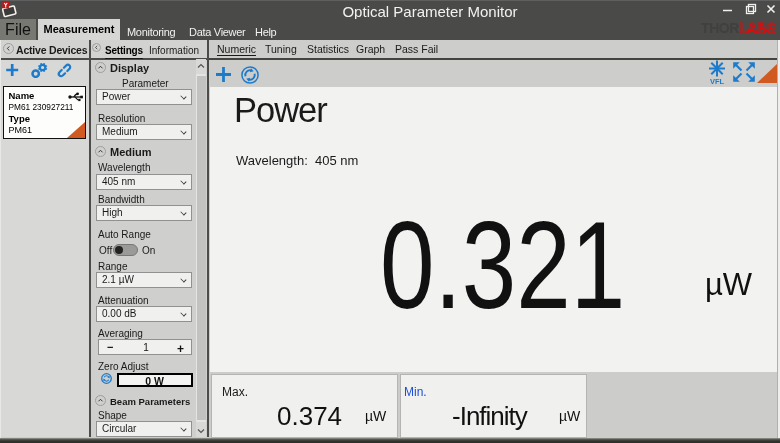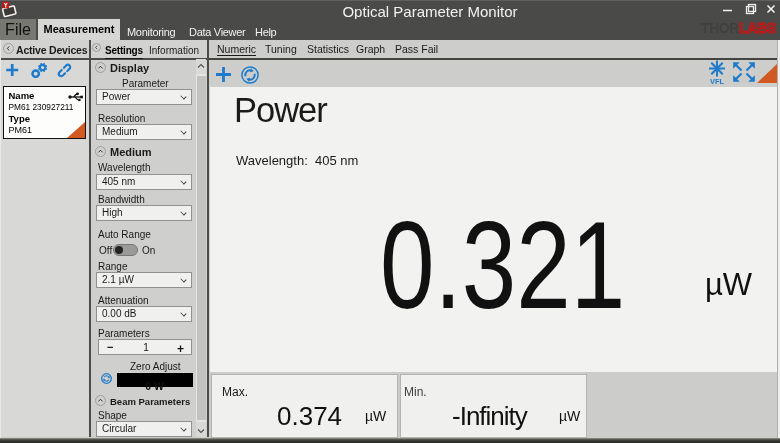--- a/index.html
+++ b/index.html
@@ -144,37 +144,37 @@
 <div class="abs label" style="left:98px; top:229px;">Auto Range</div>
 <div class="abs label" style="left:99px; top:245px;">Off</div>
 <div class="abs" style="left:113px; top:244px; width:25px; height:12px; background:#9a9a98; border:1px solid #777; border-radius:6px;">
   <div class="abs" style="left:1px; top:1px; width:8px; height:8px; background:#222; border-radius:50%;"></div>
 </div>
 <div class="abs label" style="left:142px; top:245px;">On</div>
 <div class="abs label" style="left:98px; top:261px;">Range</div>
 <div class="abs dropdown" style="top:272px;">2.1 µW<span class="arr"></span></div>
 <div class="abs label" style="left:98px; top:295px;">Attenuation</div>
 <div class="abs dropdown" style="top:306px;">0.00 dB<span class="arr"></span></div>
-<div class="abs label" style="left:98px; top:328px;">Parameters</div>
+<div class="abs label" style="left:98px; top:328px;">Averaging</div>
 <div class="abs" style="left:98px; top:339px; width:94px; height:16px; background:#f0f0ef; border:1px solid #919191;">
   <div class="abs" style="left:8px; top:1px; font-size:11px; font-weight:bold; color:#111;">−</div>
   <div class="abs" style="left:0; top:2px; width:94px; text-align:center; font-size:10px; color:#111;">1</div>
   <div class="abs" style="right:7px; top:1.5px; font-size:12px; font-weight:bold; color:#111;">+</div>
 </div>
-<div class="abs label" style="left:98px; top:361px;margin-left:32px;">Zero Adjust</div>
+<div class="abs label" style="left:98px; top:361px;">Zero Adjust</div>
 <svg class="abs" style="left:101px; top:373px;" width="11" height="11" viewBox="0 0 22 22">
   <circle cx="11" cy="11" r="9.6" fill="none" stroke="#1e7bcc" stroke-width="2.6"></circle>
   <g stroke="#1e7bcc" stroke-width="2.2" fill="#1e7bcc">
   <path d="M 6.32 8.30 A 5.4 5.4 0 0 1 15.68 8.30" fill="none"></path>
   <path d="M 15.68 13.70 A 5.4 5.4 0 0 1 6.32 13.70" fill="none"></path>
   <path d="M 17.28 11.07 L 12.92 8.73 L 17.43 6.13 Z" stroke="none"></path>
   <path d="M 4.72 10.93 L 9.08 13.27 L 4.57 15.87 Z" stroke="none"></path>
   </g>
 </svg>
-<div class="abs" style="left:116.5px; top:372.5px; width:76px; height:14px; background:#f4f4f3; border:7px solid #000000; text-align:center; font-size:10.5px; font-weight:bold; color:#111; line-height:13px;">0 W</div>
+<div class="abs" style="left:116.5px; top:372.5px; width:76px; height:14px; background:#f4f4f3; border:2px solid #000000; text-align:center; font-size:10.5px; font-weight:bold; color:#111; line-height:13px;">0 W</div>
 <svg class="abs seccirc" style="left:95px; top:395px;" width="11" height="11" viewBox="0 0 11 11">
     <path d="M 3 6.5 L 5.5 4 L 8 6.5" stroke="#333" stroke-width="1.2" fill="none"></path>
   </svg>
 <div class="abs sechead" style="left:110px; top:396px; font-size:9.5px; white-space:nowrap;">Beam Parameters</div>
 <div class="abs label" style="left:98px; top:410px;">Shape</div>
 <div class="abs dropdown" style="top:421px;">Circular<span class="arr"></span></div>
 
 <div class="abs" style="left:196px; top:59px; width:10px; height:378px; background:#e4e4e2;"></div>
 <div class="abs" style="left:196px; top:59px; width:10px; height:15px; background:#d8d8d6;"></div>
 <svg class="abs" style="left:196px; top:63px;" width="10" height="6" viewBox="0 0 10 6">
@@ -237,21 +237,21 @@
 <div class="abs" style="left:234px; top:91px; font-size:34.5px; letter-spacing:-1px; color:#1a1a1a;">Power</div>
 <div class="abs" style="left:236px; top:153px; font-size:13px; color:#1a1a1a;">Wavelength:</div>
 <div class="abs" style="left:315px; top:153px; font-size:13px; color:#1a1a1a;">405 nm</div>
 <div class="abs" style="left:380px; top:203px; font-size:124px; line-height:1; color:#111; transform:scaleX(0.79); transform-origin:0 0;">0.321</div>
 <div class="abs" style="left:705px; top:267px; font-size:31px; color:#111;">µW</div>
 
 <div class="abs" id="bottomarea"></div>
 <div class="abs statbox" style="left:211px; width:187px;"></div>
 <div class="abs statbox" style="left:400px; width:187px;"></div>
 <div class="abs" style="left:222px; top:385px; font-size:12px; color:#1a1a1a;">Max.</div>
-<div class="abs" style="left:404px; top:385px; font-size:12px; color:#404040;">Min.</div>
+<div class="abs" style="left:404px; top:385px; font-size:12px; color:#1d4ed8;">Min.</div>
 <div class="abs" style="left:277px; top:401px; font-size:26px; color:#111;">0.374</div>
 <div class="abs" style="left:452px; top:401px; font-size:26px; letter-spacing:-1px; color:#111;">-Infinity</div>
 <div class="abs" style="left:365px; top:408px; font-size:14px; color:#111;">µW</div>
 <div class="abs" style="left:559px; top:408px; font-size:14px; color:#111;">µW</div>
 
 <div class="abs" id="statusbar"></div>
 <div class="abs" style="left:0; top:40px; width:1px; height:398px; background:#e8e8e6;"></div>
 <div class="abs" style="left:777px; top:40px; width:1px; height:398px; background:#b0b0ae;"></div>
 <div class="abs" style="left:778px; top:40px; width:2px; height:398px; background:#eeeeec;"></div>
 

